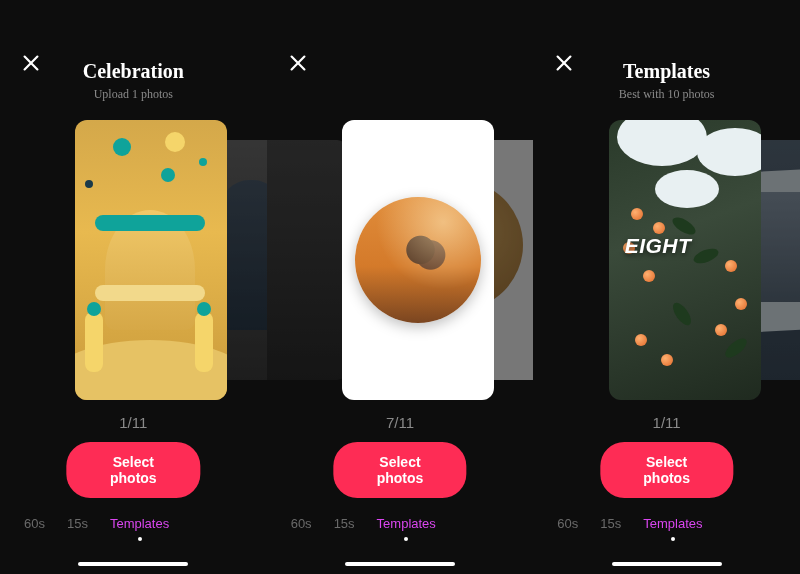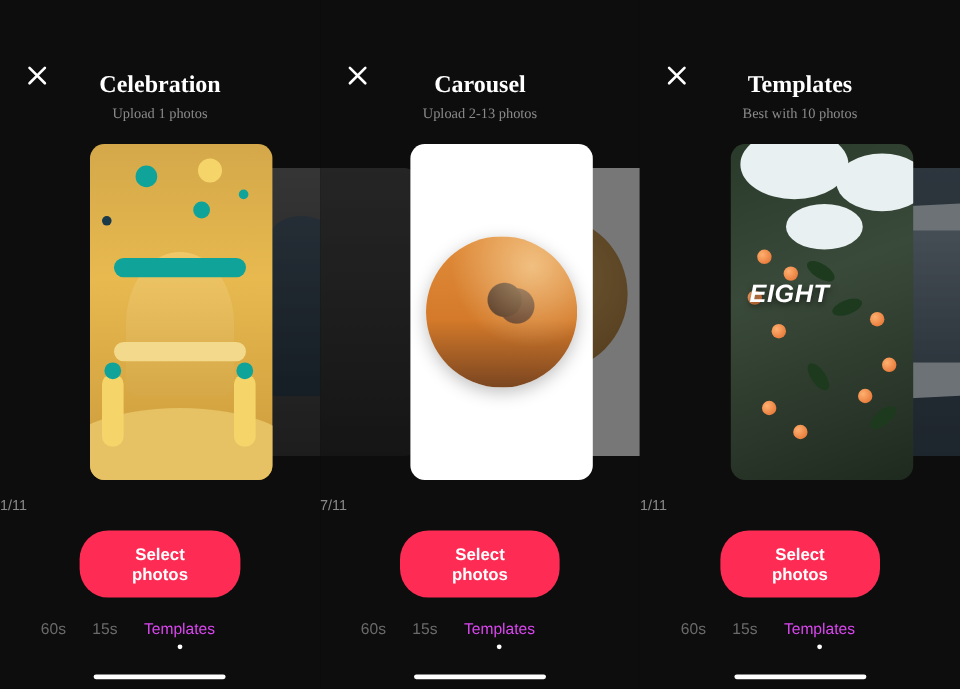--- a/index.html
+++ b/index.html
@@ -262,22 +262,23 @@
     left:14px; top:52px; width:70px; height:110px;
     background: linear-gradient(180deg,#8a9aaa,#5a6a7a);
     border-radius:4px;
   }
 
   .counter {
     position: absolute;
     top: 414px;
     left: 0;
     right: 0;
+    text-align: center;
     color: #8a8a8a;
-    font-size: 12px;
+    font-size: 15px;
   }
   .select-btn {
     position: absolute;
     top: 442px;
     left: 50%;
     transform: translateX(-50%);
     background: #fe2c55;
     color: #fff;
     border: none;
     border-radius: 24px;
@@ -286,21 +287,21 @@
     font-weight: 600;
     cursor: pointer;
   }
   .tabs {
     position: absolute;
     top: 516px;
     left: 0;
     right: 0;
     display: flex;
     gap: 22px;
-    padding-left: 34px;
+    padding-left: 24px;
     align-items: center;
   }
   .tab {
     color: #6a6a6a;
     font-size: 13px;
     cursor: pointer;
   }
   .tab.active {
     color: #d946ef;
     font-weight: 400;
@@ -367,24 +368,20 @@
     <div class="tab active">Templates</div>
   </div>
   <div class="home-indicator"></div>
 </div>
 
 <div class="screen">
   <div class="close-btn">
     <svg viewBox="0 0 24 24" fill="none" stroke="#fff" stroke-width="2.4" stroke-linecap="round">
         <path d="M5 5l14 14M19 5L5 19"></path>
       </svg>
-  </div>
-  <div class="header">
-    <div class="title">Carousel</div>
-    <div class="subtitle">Upload 2-13 photos</div>
   </div>
   <div class="card-area">
     <div class="side-card side-left side2-left"></div>
     <div class="main-card carousel-card">
       <div class="circle-photo"></div>
     </div>
     <div class="side-card side-right side2-right"></div>
   </div>
   <div class="counter">7/11</div>
   <button class="select-btn">Select photos</button>

